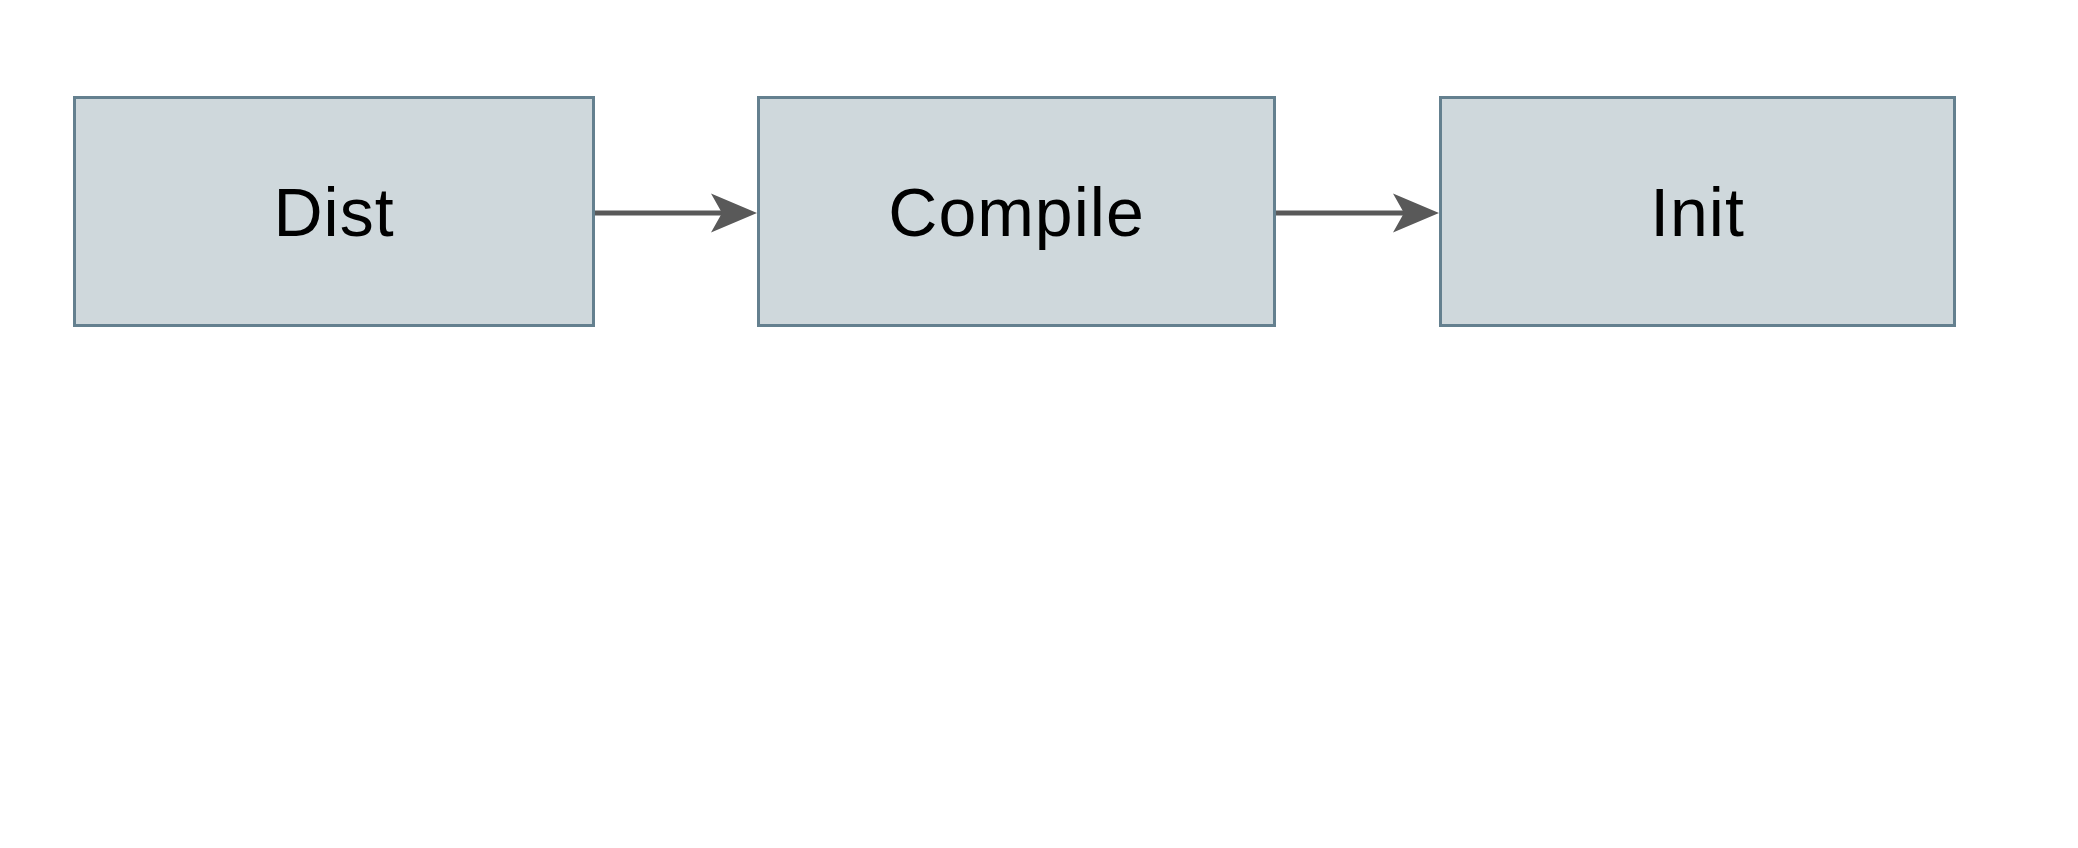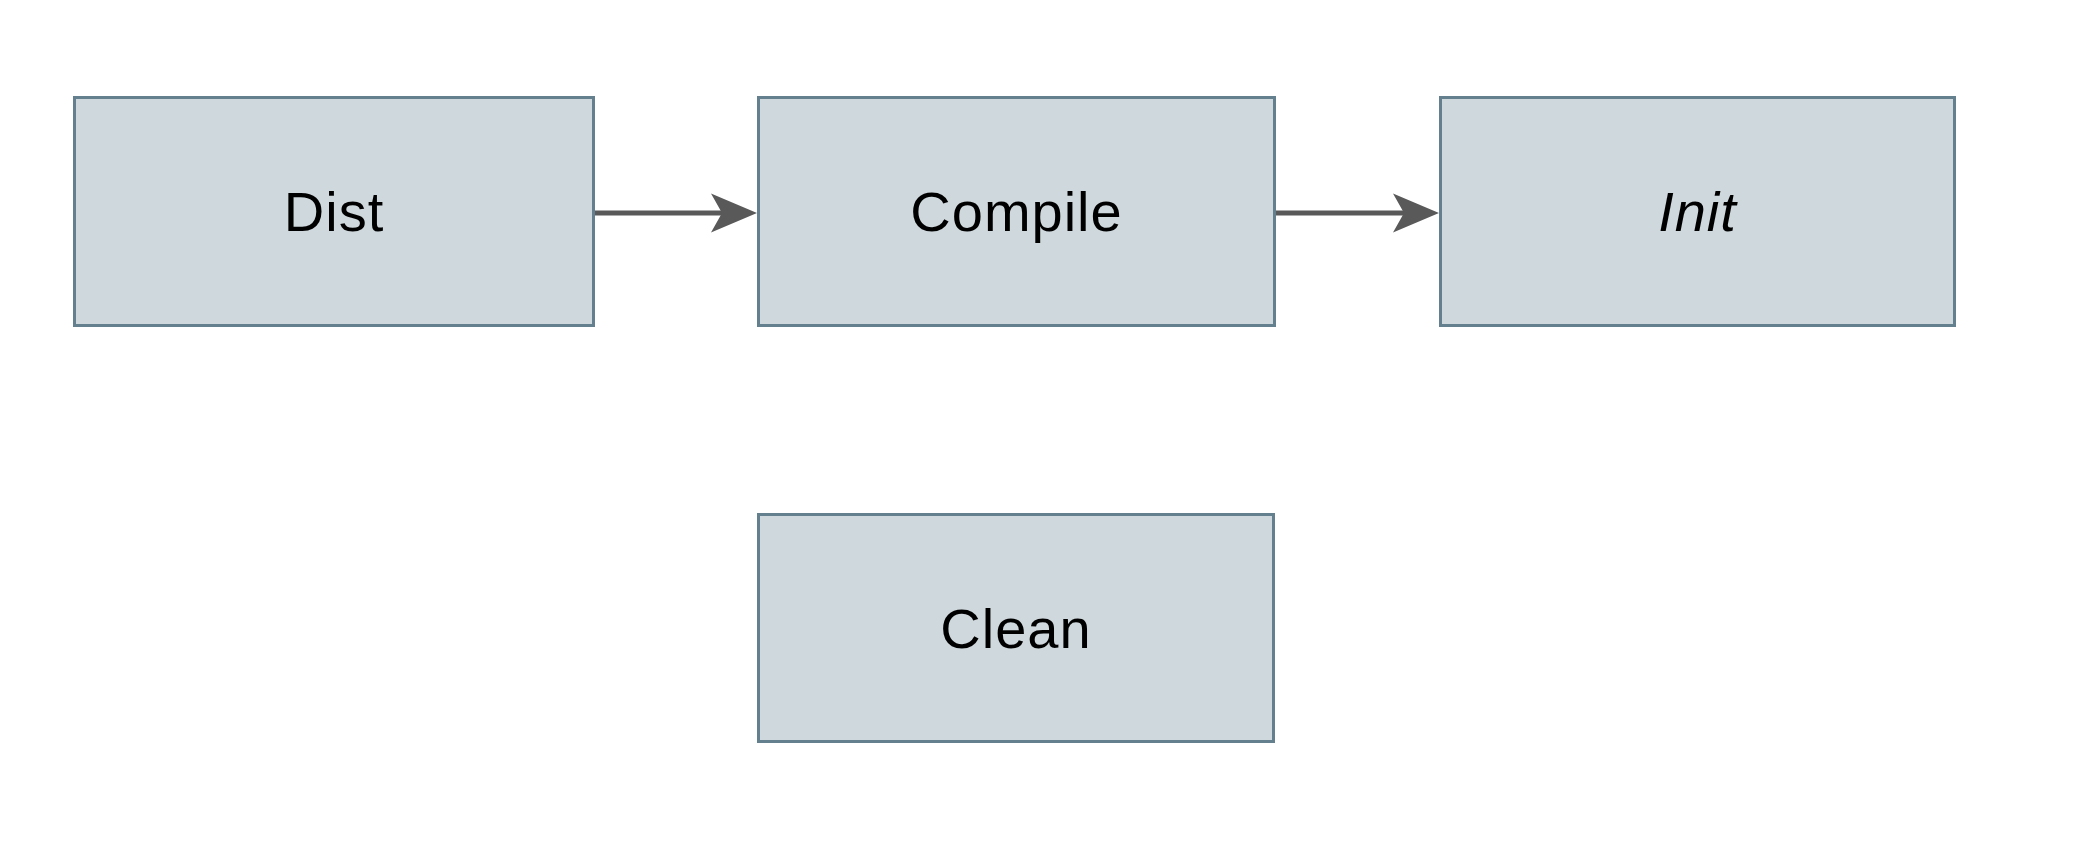--- a/index.html
+++ b/index.html
@@ -21,29 +21,29 @@
   }
   .node{
     position:absolute;
     background:var(--node-fill);
     border:3px solid var(--node-border);
     display:flex;
     align-items:center;
     justify-content:center;
   }
   .node-label{
-    font-size:56px;
+    font-size:68px;
     font-weight:400;
     color:var(--text);
     letter-spacing:1px;
     white-space:nowrap;
   }
   .node-dist   {left:73px;  top:96px;  width:522px; height:231px;}
   .node-compile{left:757px; top:96px;  width:519px; height:231px;text-align:right;}
-  .node-init   {left:1439px;top:96px;  width:517px; height:231px;font-style:italic;}
+  .node-init   {left:1439px;top:96px;  width:517px; height:231px;}
   .node-clean  {left:757px; top:513px; width:518px; height:230px;}
   .edges-layer{
     position:absolute;
     left:0; top:0;
     width:2078px; height:848px;
     pointer-events:none;
   }
   .edge-line{stroke:var(--arrow);stroke-width:5;}
   .edge-head{fill:var(--arrow);}
 </style>
@@ -68,17 +68,14 @@
   </div>
 
   <div class="node node-compile">
     <span class="node-label">Compile</span>
   </div>
 
   <div class="node node-init">
     <span class="node-label">Init</span>
   </div>
 
-  <div class="node node-clean">
-    <span class="node-label">Clean</span>
-  </div>
 
 </div>
 
 </body></html>

